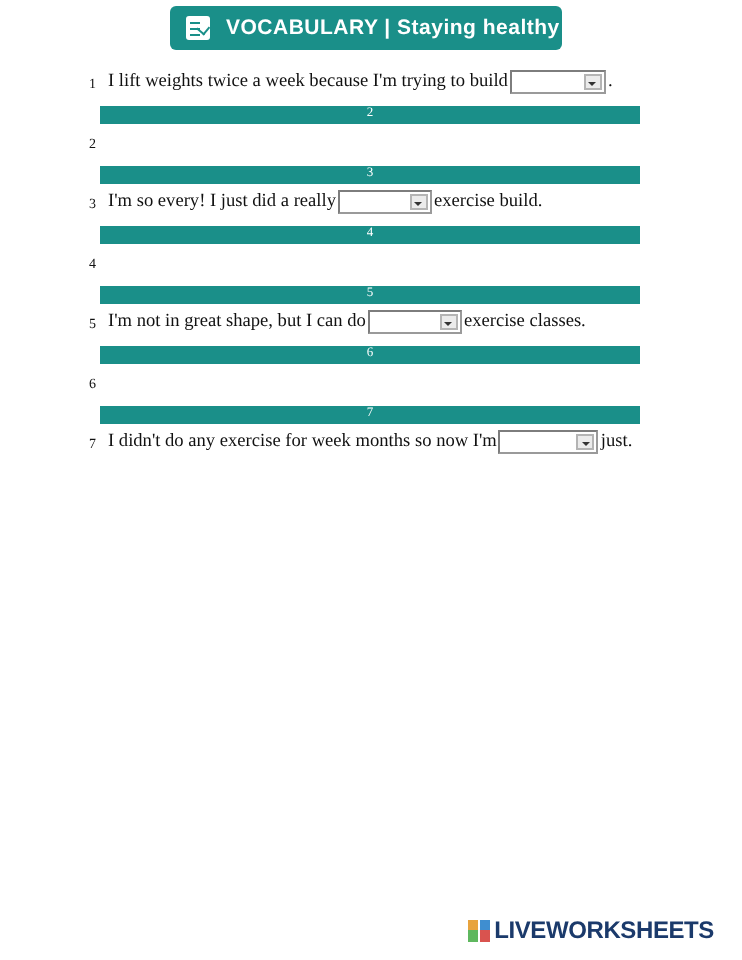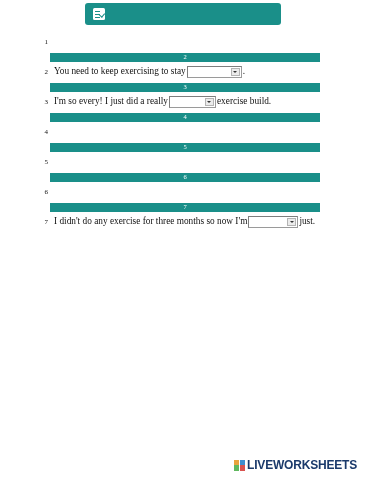--- a/index.html
+++ b/index.html
@@ -188,37 +188,38 @@
     letter-spacing: -0.2px;
     line-height: 1;
     text-align: center;
   }
 </style>
 </head>
 <body>
 
 <div id="header-bar">
   <span id="header-icon"></span>
+  <span id="header-title">VOCABULARY | Staying healthy 1</span>
 </div>
 
 <div id="worksheet">
 
   <div class="q-block">
     <div class="q-row">
       <span class="q-num">1</span>
+      <span class="q-text"><span class="seg">I lift weights twice a week because I'm trying to build</span><span class="dropdown" style="width:48px"><span class="arrow-btn"></span></span><span class="seg">.</span></span>
     </div>
   </div>
   <div class="sep-bar">
       <span class="sep-num">2</span>
     </div>
 
   <div class="q-block">
     <div class="q-row">
       <span class="q-num">2</span>
-      <span class="q-text"><span class="seg">You need to keep exercising to stay</span><span class="dropdown" style="width:55px"><span class="arrow-btn"></span></span><span class="seg">.</span></span>
     </div>
   </div>
   <div class="sep-bar">
       <span class="sep-num">3</span>
     </div>
 
   <div class="q-block">
     <div class="q-row">
       <span class="q-num">3</span>
       <span class="q-text"><span class="seg">I'm so every! I just did a really</span><span class="dropdown" style="width:47px"><span class="arrow-btn"></span></span><span class="seg">exercise build.</span></span>
@@ -233,39 +234,40 @@
       <span class="q-num">4</span>
     </div>
   </div>
   <div class="sep-bar">
       <span class="sep-num">5</span>
     </div>
 
   <div class="q-block">
     <div class="q-row">
       <span class="q-num">5</span>
+      <span class="q-text"><span class="seg">I'm not in great shape, but I can do</span><span class="dropdown" style="width:47px"><span class="arrow-btn"></span></span><span class="seg">exercise classes.</span></span>
     </div>
   </div>
   <div class="sep-bar">
       <span class="sep-num">6</span>
     </div>
 
   <div class="q-block">
     <div class="q-row">
       <span class="q-num">6</span>
     </div>
   </div>
   <div class="sep-bar">
       <span class="sep-num">7</span>
     </div>
 
   <div class="q-block">
     <div class="q-row">
       <span class="q-num">7</span>
-      <span class="q-text"><span class="seg">I didn't do any exercise for three months so now I'm</span><span class="dropdown" style="width:50px"><span class="arrow-btn"></span></span><span class="seg">just.</span></span>
+      <span class="q-text"><span class="seg">I didn't do any exercise for week months so now I'm</span><span class="dropdown" style="width:50px"><span class="arrow-btn"></span></span><span class="seg">just.</span></span>
     </div>
   </div>
 
 </div>
 
 <div id="footer-logo">
   <span id="logo-mark">
     <i style="background:#e8a33d"></i>
       <i style="background:#3f8ed0"></i>
       <i style="background:#5fb85f"></i>

